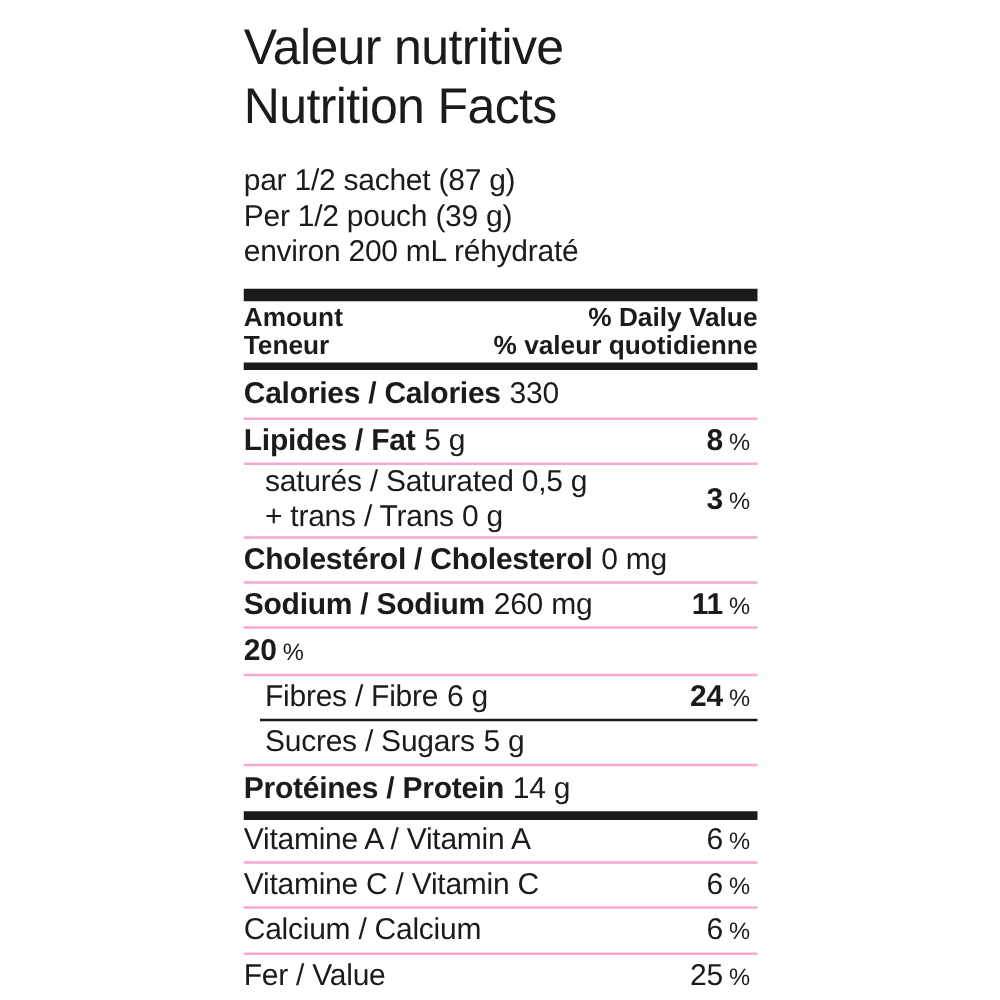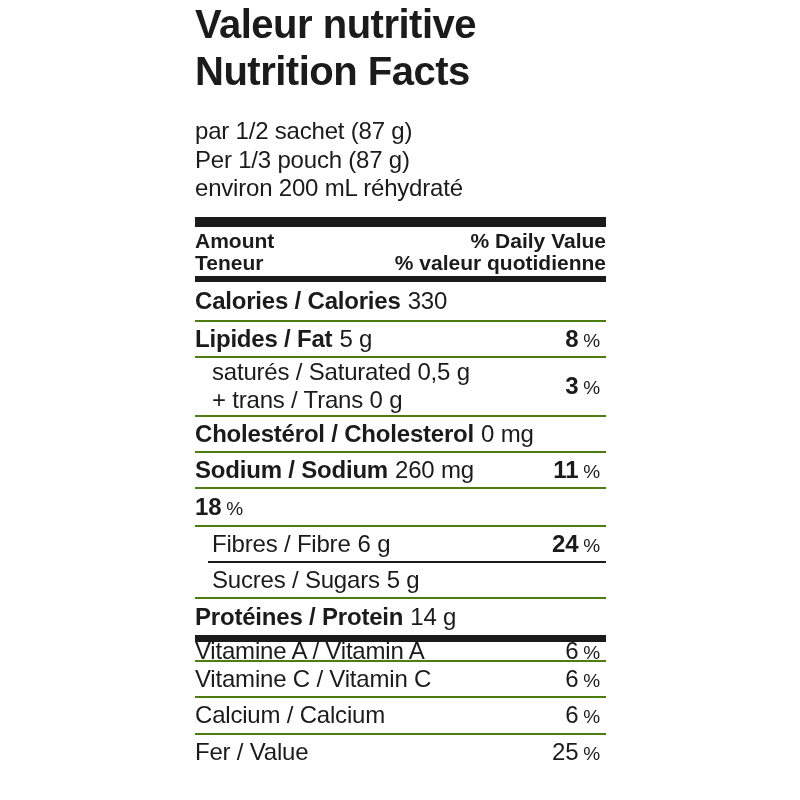--- a/index.html
+++ b/index.html
@@ -6,42 +6,42 @@
     margin: 0; padding: 0;
     width: 800px; height: 800px;
     background: #ffffff;
     overflow: hidden;
     font-family: "Liberation Sans", sans-serif;
     color: #1b1b1b;
   }
   .canvas { position: relative; width: 800px; height: 800px; background: #fff; }
   .label { position: absolute; left: 195px; top: 0; width: 411px; }
 
-  .title { font-weight: bold; font-size: 40px; line-height: 47px; letter-spacing: -0.5px; margin-top: 1px; }
+  .title { font-weight: normal; font-size: 40px; line-height: 47px; letter-spacing: -0.5px; margin-top: 15px; }
   .serving { font-size: 24px; line-height: 28.5px; margin-top: 22px; letter-spacing: -0.2px; }
 
   .bar-thick  { height: 10px; background: #1b1b1b; margin-top: 14px; }
   .bar-med    { height: 6px;  background: #1b1b1b; }
   .bar-thick2 { height: 7px;  background: #1b1b1b; }
 
   .hdr { font-weight: bold; font-size: 21px; line-height: 22px; padding: 3px 0 2px 0; }
   .hdr-line { display: flex; justify-content: space-between; }
 
   .row {
     display: flex; justify-content: space-between; align-items: center;
     box-sizing: border-box;
-    height: 36px; border-top: 2px solid #4d7c0f;
+    height: 36px; border-top: 2px solid #f9a8d4;
     font-size: 24px; letter-spacing: -0.2px;
     padding-right: 6px;
   }
   .row.first   { border-top: none; height: 38px; }
   .row.tall    { height: 38px; }
   .row.dbl     { height: 59px; }
   .row.noline  { border-top: none; height: 34px; }
-  .row.vfirst  { border-top: none; height: 18px; }
+  .row.vfirst  { border-top: none; height: 33px; }
   .row.h37     { height: 37px; gap: 42px; }
 
   .nm  { white-space: nowrap; }
   .sub { padding-left: 17px; }
   .dbl .sub { line-height: 28px; }
   .b   { font-weight: bold; }
   .amt { margin-left: 7px; }
 
   .dv  { display: flex; align-items: baseline; white-space: nowrap; }
   .dv .num { font-size: 24px; }
@@ -56,21 +56,21 @@
 <div class="canvas">
   <div class="label">
 
     <div class="title">
       <div>Valeur nutritive</div>
       <div>Nutrition Facts</div>
     </div>
 
     <div class="serving">
       <div>par 1/2 sachet (87 g)</div>
-      <div>Per 1/3 pouch (87 g)</div>
+      <div>Per 1/2 pouch (39 g)</div>
       <div>environ 200 mL réhydraté</div>
     </div>
 
     <div class="bar-thick"></div>
 
     <div class="hdr">
       <div class="hdr-line">
         <span>Amount</span>
         <span>% Daily Value</span>
       </div>
@@ -120,21 +120,21 @@
         <span class="b">Sodium / Sodium</span><span class="amt">260 mg</span>
       </div>
       <div class="dv">
         <span class="num b">11</span>
           <span class="pct">%</span>
       </div>
     </div>
 
     <div class="row tall">
       <div class="dv">
-        <span class="num b">18</span>
+        <span class="num b">20</span>
           <span class="pct">%</span>
       </div>
     </div>
 
     <div class="row">
       <div class="nm sub">
         <span>Fibres / Fibre</span><span class="amt">6 g</span>
       </div>
       <div class="dv">
         <span class="num b">24</span>

